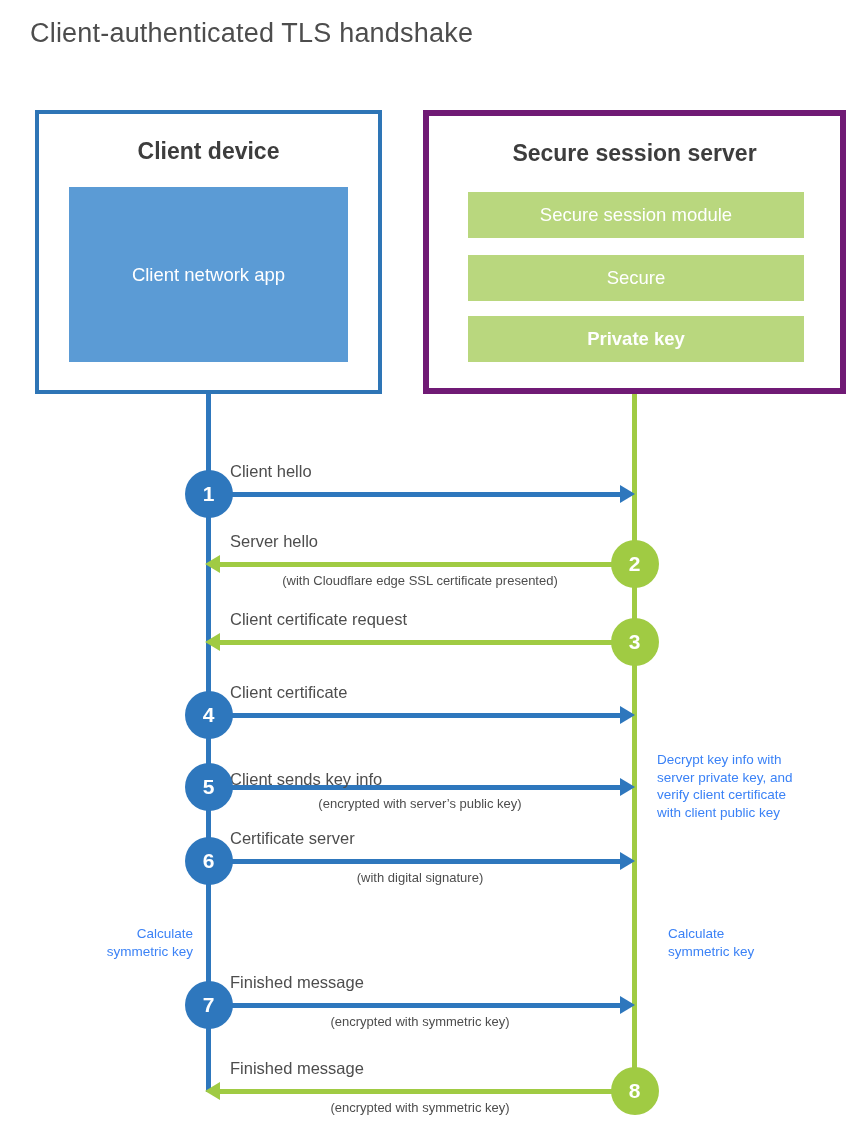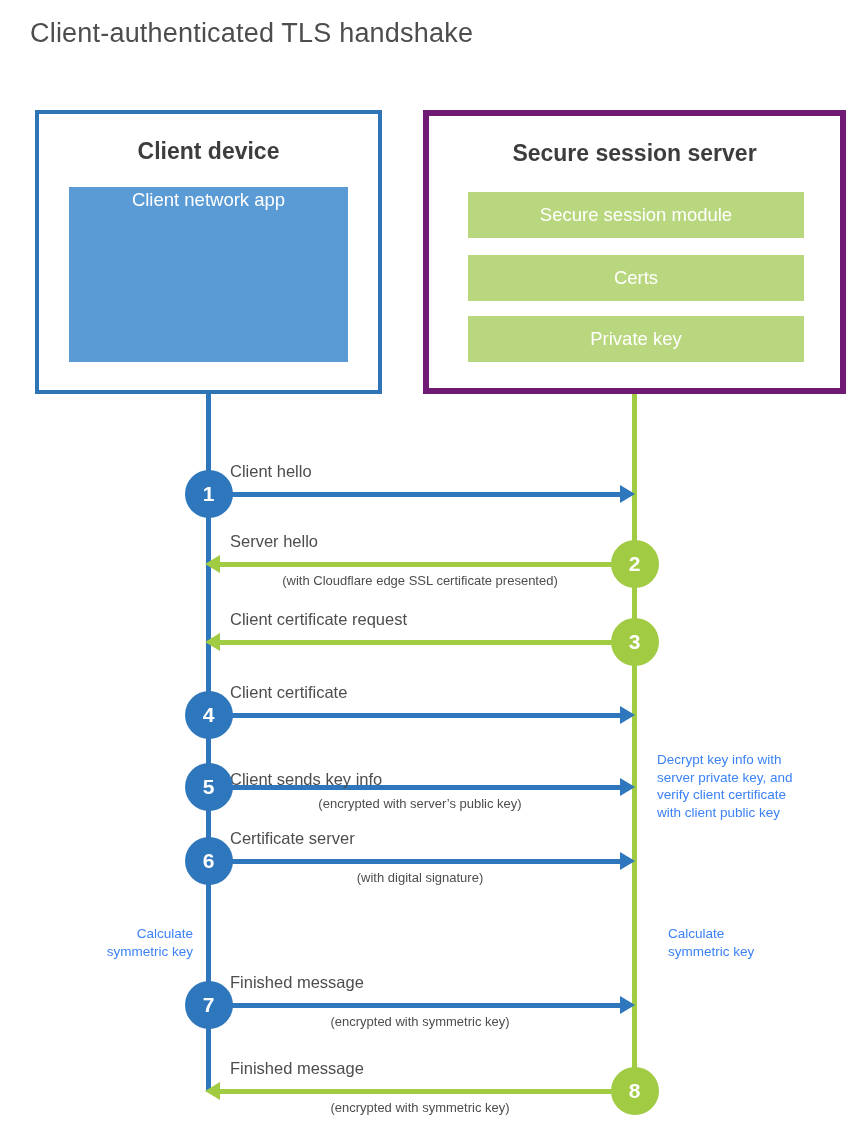--- a/index.html
+++ b/index.html
@@ -36,39 +36,39 @@
     text-align: center;
     font-size: 23px;
     font-weight: bold;
     color: #3d3d3d;
   }
   .app-box {
     position: absolute;
     left: 30px; top: 73px;
     width: 279px; height: 175px;
     background: #5b9bd5;
-    display: flex; align-items: flex-start; justify-content: center;
+    display: flex; align-items: center; justify-content: center;
     text-align: center;
     color: #ffffff;
     font-size: 18.5px;
     line-height: 26px;
   }
   .app-box span { display: block; width: 200px; }
   .module-row {
     position: absolute;
     left: 39px;
     width: 336px; height: 46px;
     background: #b9d77e;
     display: flex; align-items: center; justify-content: center;
     color: #ffffff;
     font-size: 18.5px;
   }
   .module-row.m0 { top: 76px; }
   .module-row.m1 { top: 139px; }
-  .module-row.m2 { top: 200px; }
+  .module-row.m2 { top: 200px; font-weight: bold; }
   
   .lifeline { position: absolute; width: 5px; top: 394px; }
   .lifeline.blue  { left: 206px; height: 698px; background: #2e77bd; }
   .lifeline.green { left: 632px; height: 699px; background: #a0cb43; }
   
   .step-circle {
     position: absolute;
     width: 48px; height: 48px;
     border-radius: 50%;
     display: flex; align-items: center; justify-content: center;
@@ -127,21 +127,21 @@
   <div class="actor-box client">
     <div class="actor-title">Client device</div>
     <div class="app-box">
       <span>Client network app</span>
     </div>
   </div>
 
   <div class="actor-box server">
     <div class="actor-title">Secure session server</div>
     <div class="module-row m0">Secure session module</div>
-    <div class="module-row m1">Certs</div>
+    <div class="module-row m1">Secure</div>
     <div class="module-row m2">Private key</div>
   </div>
 
   <div class="lifeline blue"></div>
   <div class="lifeline green"></div>
 
   <div id="steps">
       <div class="step-circle blue" style="left: 184.5px; top: 470px;">1</div>
       <div class="arrow blue right" style="left: 208.5px; width: 426px; top: 484px;">
         <div class="shaft"></div>

